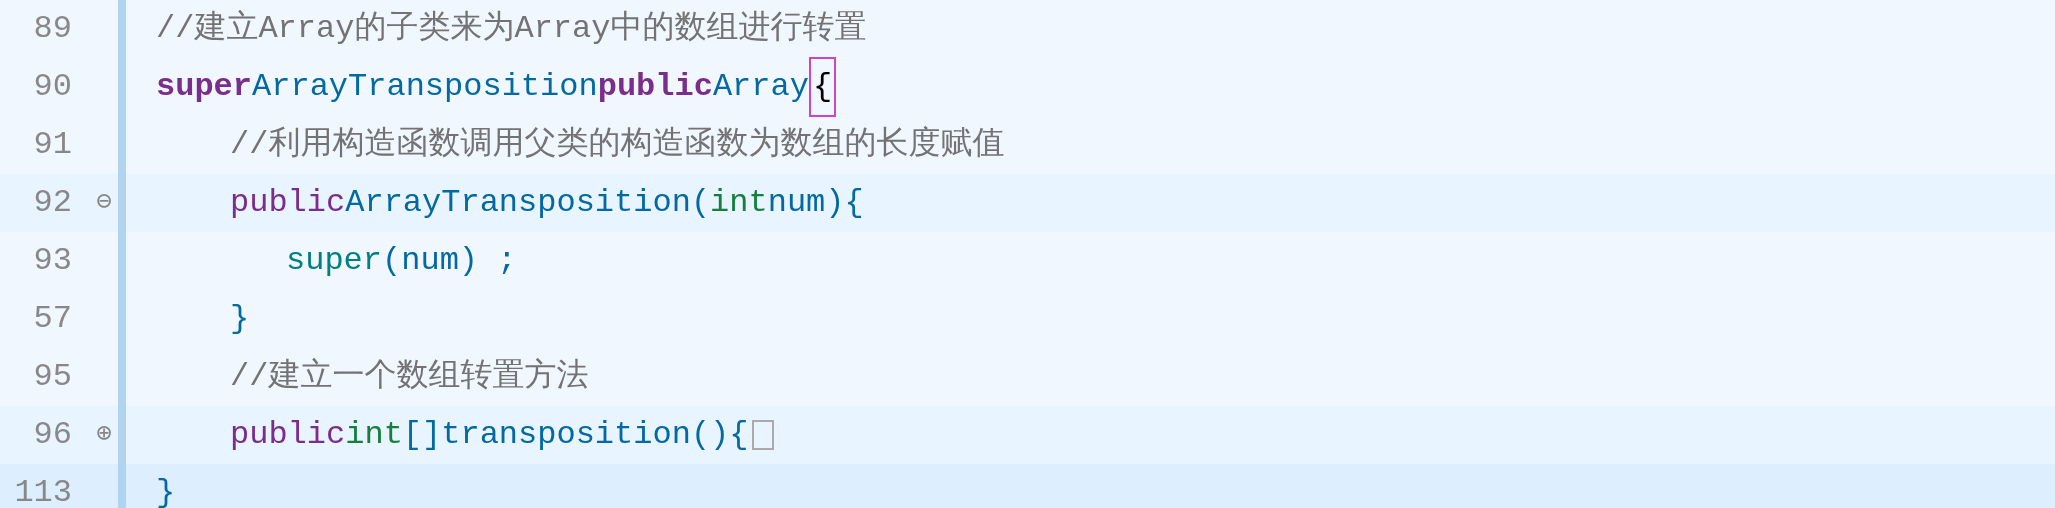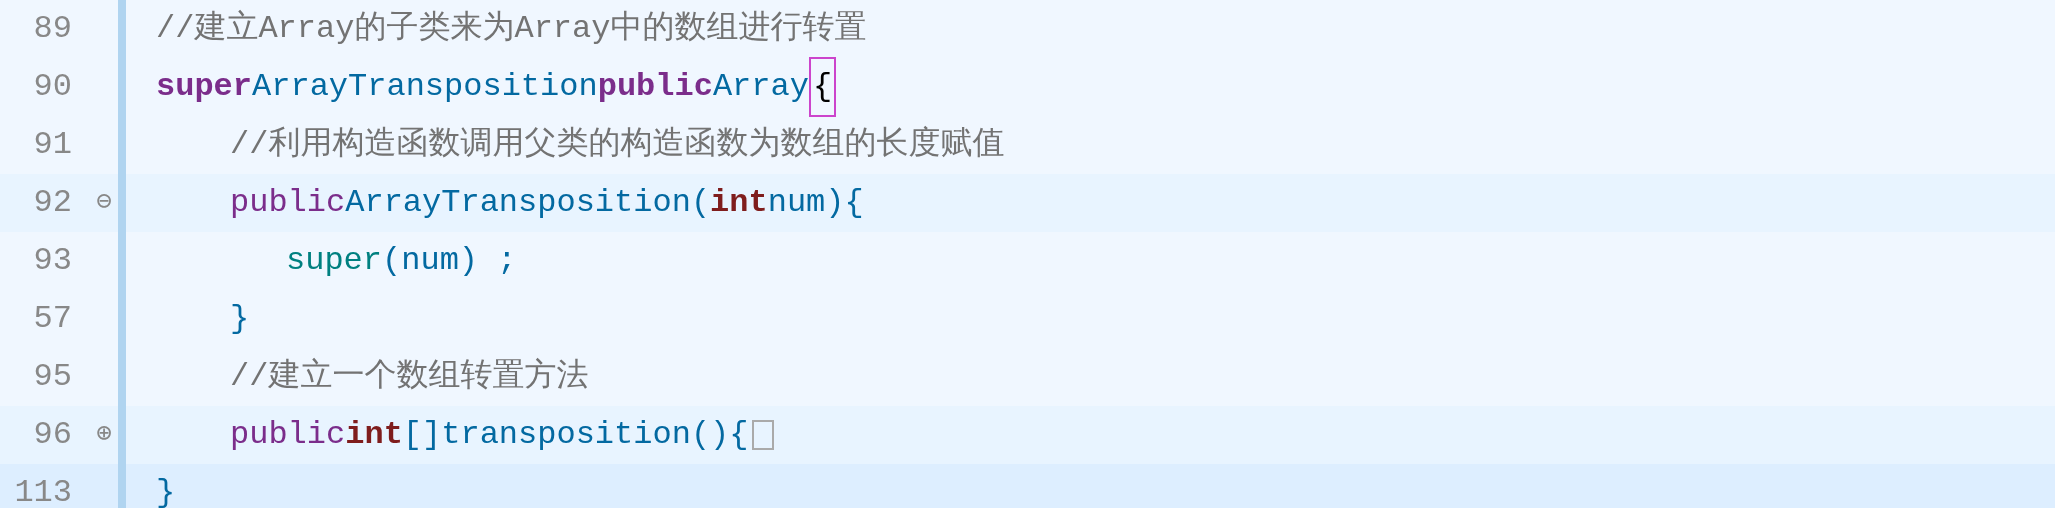--- a/index.html
+++ b/index.html
@@ -79,21 +79,21 @@
     }
 
     .indent2 {
       padding-left: 160px;
     }
 
     
     .kw-class { color: #7b2d8b; font-weight: bold; }
     .kw-extends { color: #7b2d8b; font-weight: bold; }
     .kw-public { color: #7b2d8b; font-weight: normal; }
-    .kw-int { color: #7f1d1d; font-weight: bold; }
+    .kw-int { color: #15803d; font-weight: normal; }
     .kw-super { color: #008080; font-weight: normal; }
     .comment { color: #737373; }
     .normal { color: #0369a1; }
     .brace-highlight {
       border: 2px solid #cc44cc;
       padding: 0 2px;
     }
 
     .line-89 { }
     .line-90 { }

